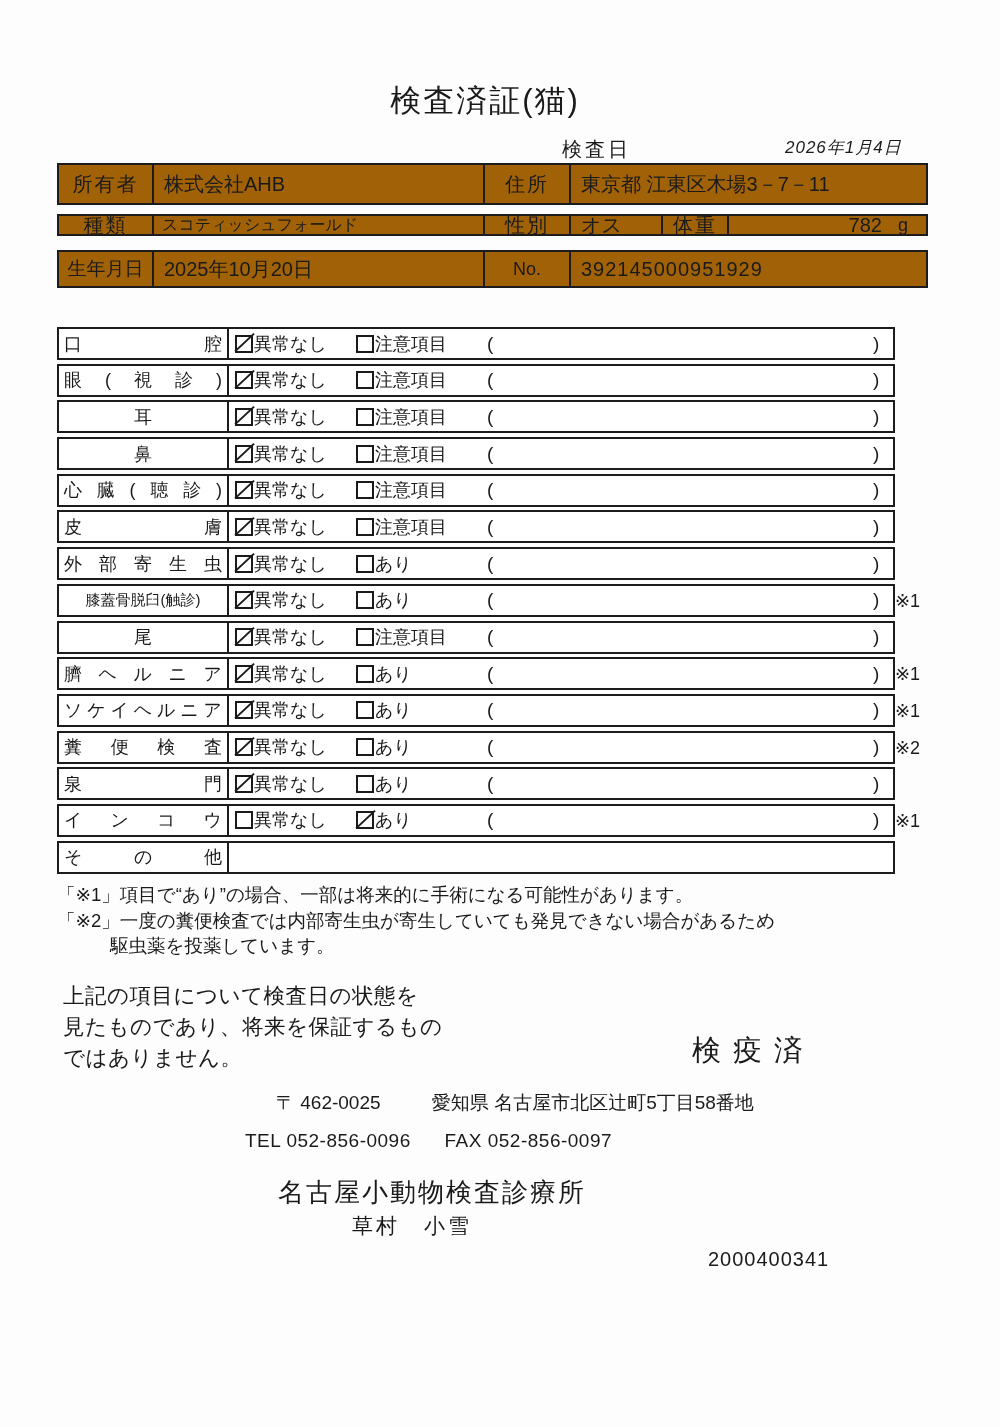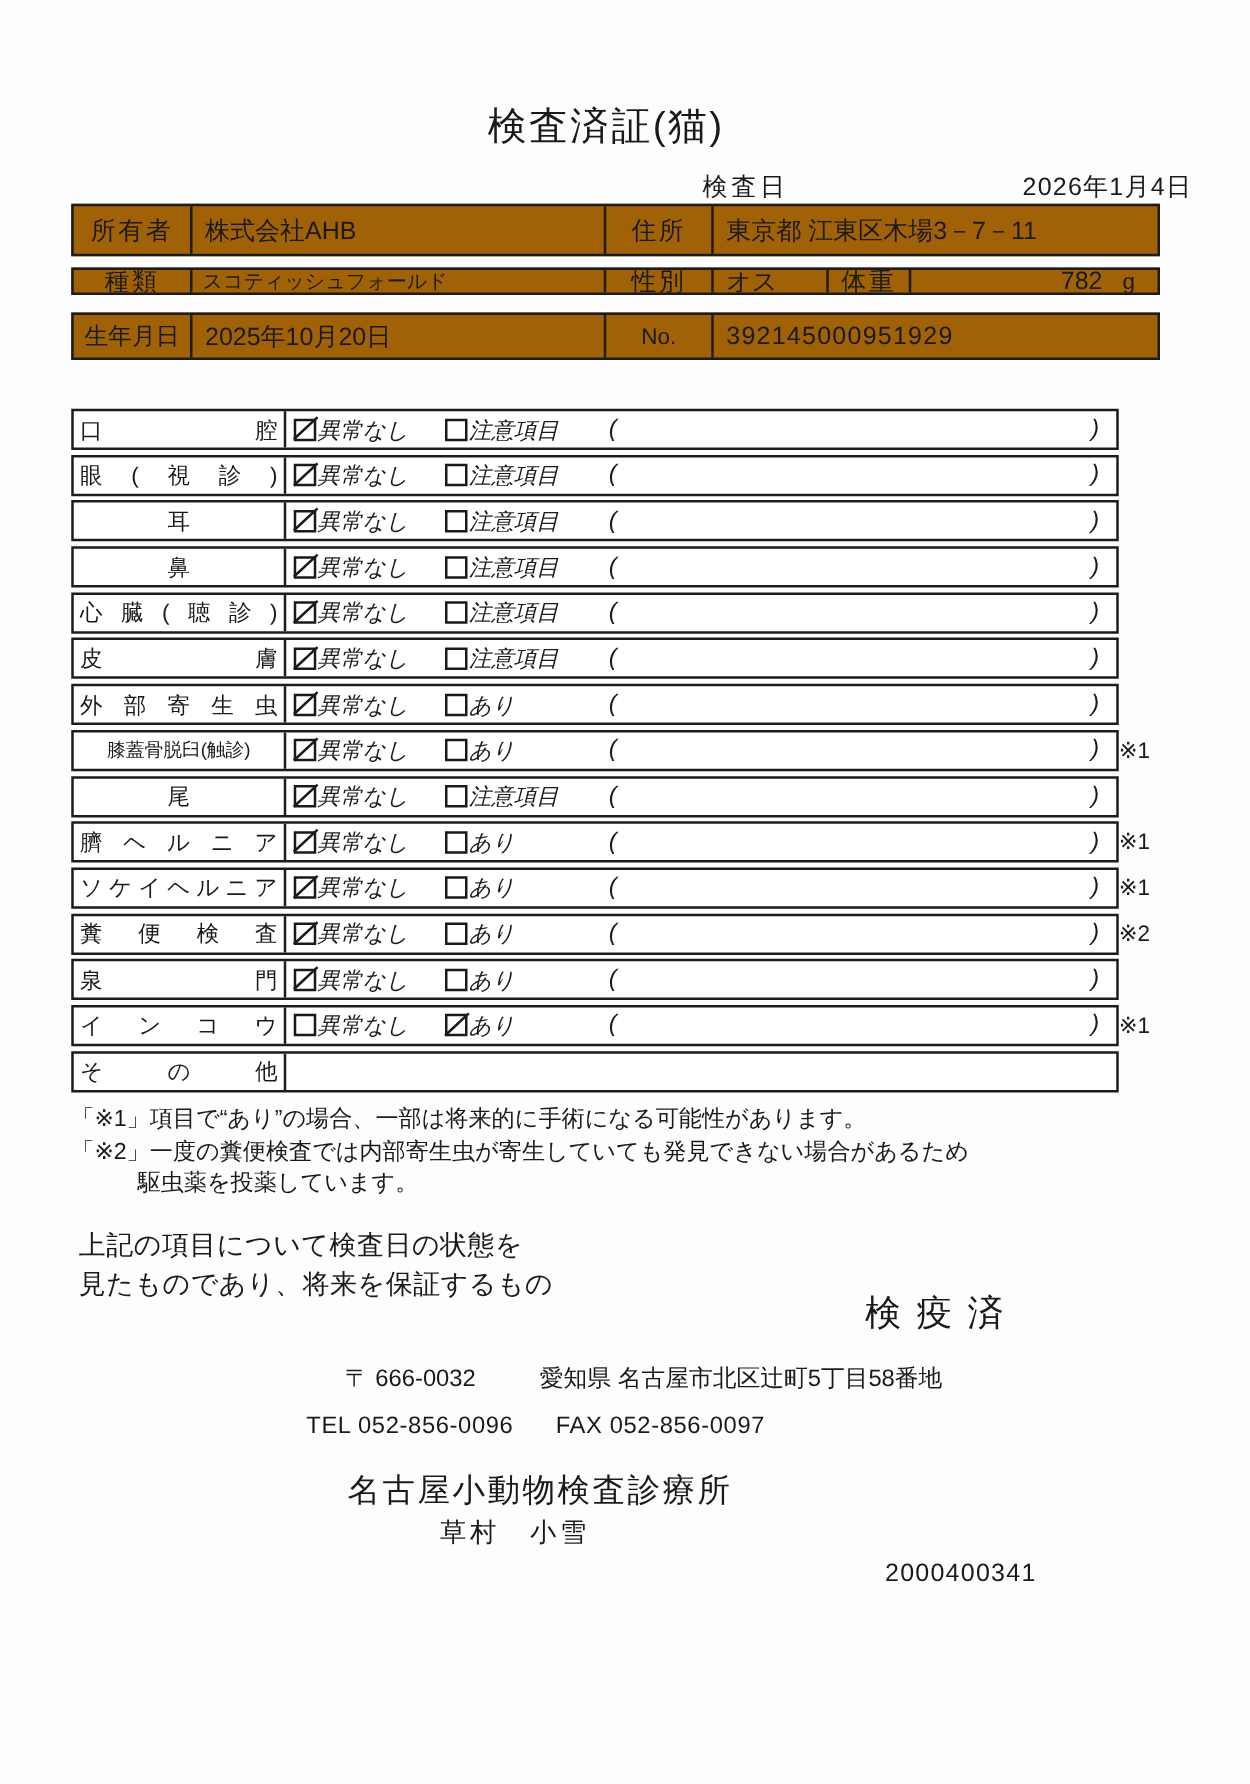--- a/index.html
+++ b/index.html
@@ -13,21 +13,21 @@
   }
   .abs{position:absolute;}
 
   
   .doc-title{
     top:80px;left:0;width:970px;
     text-align:center;
     font-size:31px;font-weight:400;letter-spacing:2px;
   }
   .insp-date-label{top:136px;left:562px;font-size:20px;letter-spacing:3px;}
-  .insp-date-value{top:136px;left:818px;font-size:20px;letter-spacing:1px;}
+  .insp-date-value{top:136px;left:785px;font-size:17px;letter-spacing:1px;font-style:italic;}
 
   
   .tbl{border:2px solid #1c1c1c;display:grid;box-sizing:border-box;background:#a16207;}
   .tbl .cell{
     border-right:2px solid #1c1c1c;
     display:flex;align-items:center;
     font-size:20px;box-sizing:border-box;overflow:hidden;white-space:nowrap;
   }
   .tbl .cell:last-child{border-right:none;text-align:right;}
   .cell.hd{justify-content:center;letter-spacing:2px;}
@@ -54,21 +54,21 @@
     display:flex;box-sizing:border-box;
   }
   .chk-label{
     width:170px;box-sizing:border-box;
     border-right:2px solid #1c1c1c;
     display:flex;align-items:center;justify-content:space-between;
     padding:0 5px;font-size:18px;flex:none;
   }
   .chk-label.single{justify-content:center;}
   .chk-label.dense{font-size:15px;letter-spacing:0;padding:0 2px;}
-  .chk-content{position:relative;flex:1;font-size:18px;font-style:italic;}
+  .chk-content{position:relative;flex:1;font-size:18px;}
   .chk-content>span{position:absolute;top:50%;transform:translateY(-50%);white-space:nowrap;}
   .cb{
     width:14px;height:14px;border:2px solid #1a1a1a;background:#fff;
     box-sizing:content-box;
   }
   .cb.checked::after{
     content:"";position:absolute;left:-1px;bottom:-2px;
     width:26px;height:2.4px;background:#1a1a1a;
     transform:rotate(-43deg);transform-origin:0% 100%;
   }
@@ -405,26 +405,27 @@
     </div>
   </div>
 
   <div class="abs fn fn-1">「※1」項目で“あり”の場合、一部は将来的に手術になる可能性があります。</div>
   <div class="abs fn fn-2">「※2」一度の糞便検査では内部寄生虫が寄生していても発見できない場合があるため</div>
   <div class="abs fn fn-3">駆虫薬を投薬しています。</div>
 
   <div class="abs disclaimer">
     <div>上記の項目について検査日の状態を</div>
     <div>見たものであり、将来を保証するもの</div>
+    <div>ではありません。</div>
   </div>
 
   <div class="abs stamp">検疫済</div>
 
   <div class="abs clinic-postal">
-    <span>〒 666-0032</span>
+    <span>〒 462-0025</span>
     <span class="addr">愛知県 名古屋市北区辻町5丁目58番地</span>
   </div>
   <div class="abs clinic-tel">
     <span>TEL 052-856-0096</span>
     <span class="fax">FAX 052-856-0097</span>
   </div>
   <div class="abs clinic-name">名古屋小動物検査診療所</div>
   <div class="abs vet-name">草村　小雪</div>
   <div class="abs serial">2000400341</div>
 

